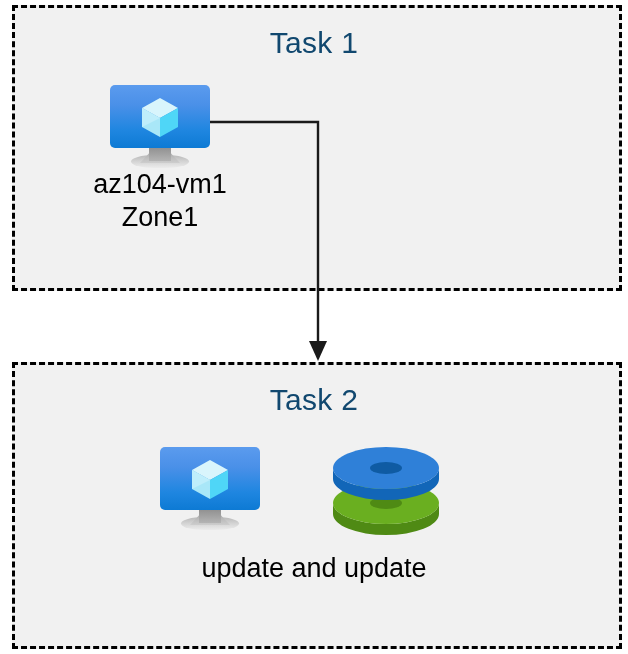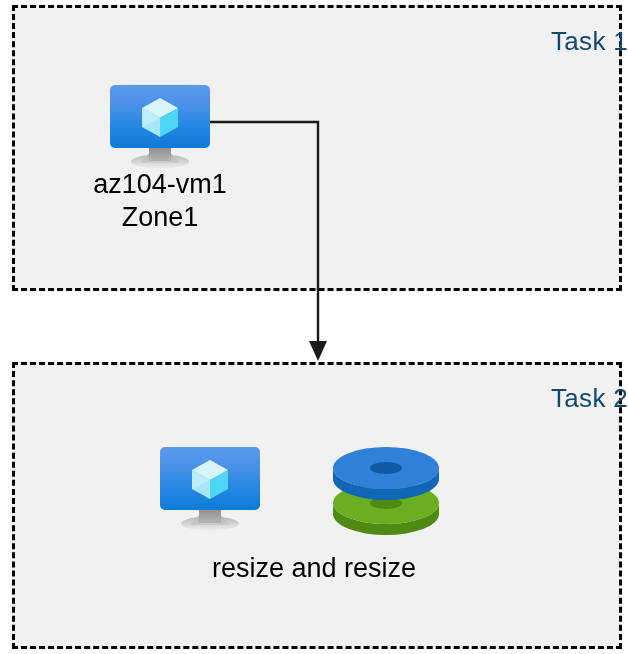--- a/index.html
+++ b/index.html
@@ -28,23 +28,23 @@
     background: #f1f1f1;
     border: 3px dashed #000000;
   }
   #task1-box { left: 12px;  top: 5px;   width: 610px; height: 286px; }
   #task2-box { left: 12px;  top: 362px; width: 610px; height: 287px; }
 
   .task-title {
     position: absolute;
     left: 0;
     width: 100%;
-    text-align: right;
+    text-align: center;
     color: #11486f;
-    font-size: 26px;
+    font-size: 30px;
     letter-spacing: 0.3px;
     line-height: 1;
     white-space: nowrap;
   }
   #task1-title { top: 28px; }
   #task2-title { top: 385px; }
 
   
   .vm-node {
     position: absolute;
@@ -191,20 +191,20 @@
     </g>
 
     <g>
       <path d="M3,25 a53,21 0 0 0 106,0 l0,11 a53,21 0 0 1 -106,0 z" fill="#1266b8"></path>
       <ellipse cx="56" cy="25" rx="53" ry="21" fill="#2f80d8"></ellipse>
       <ellipse cx="56" cy="25" rx="16" ry="6" fill="#0f5ba3"></ellipse>
     </g>
   </svg>
 
   <div style="position:absolute; left:0; top:552px; width:628px; text-align:center;
-              font-size:27px; color:#000000; line-height:1.2;">resize and resize</div>
+              font-size:27px; color:#000000; line-height:1.2;">update and update</div>
 
   <svg id="connector" viewBox="0 0 628 654">
     <path d="M 210 122 L 318 122 L 318 348" stroke="#1a1a1a" stroke-width="2.4" fill="none"></path>
     <polygon points="318,361 309,341 327,341" fill="#1a1a1a"></polygon>
   </svg>
 
 </div>
 
 </body></html>

